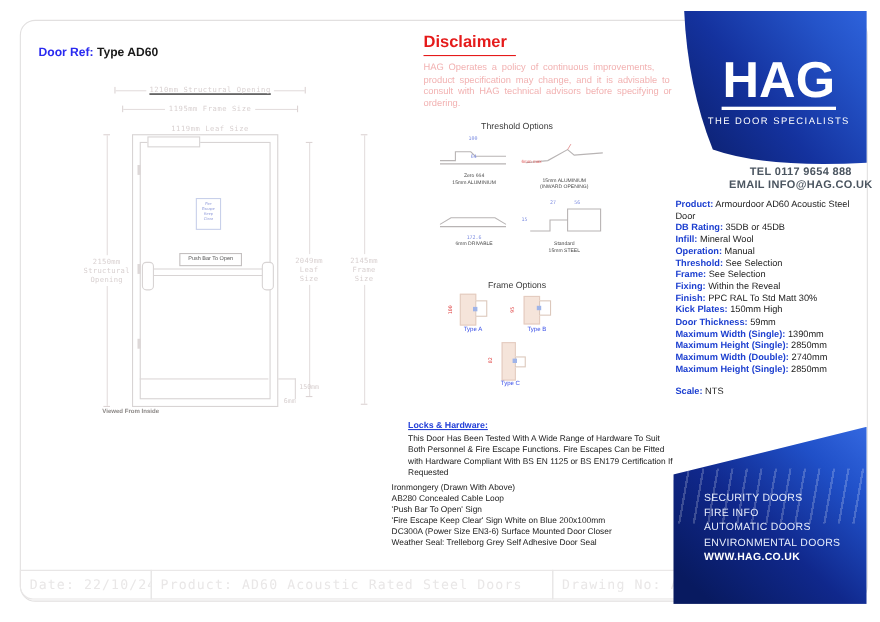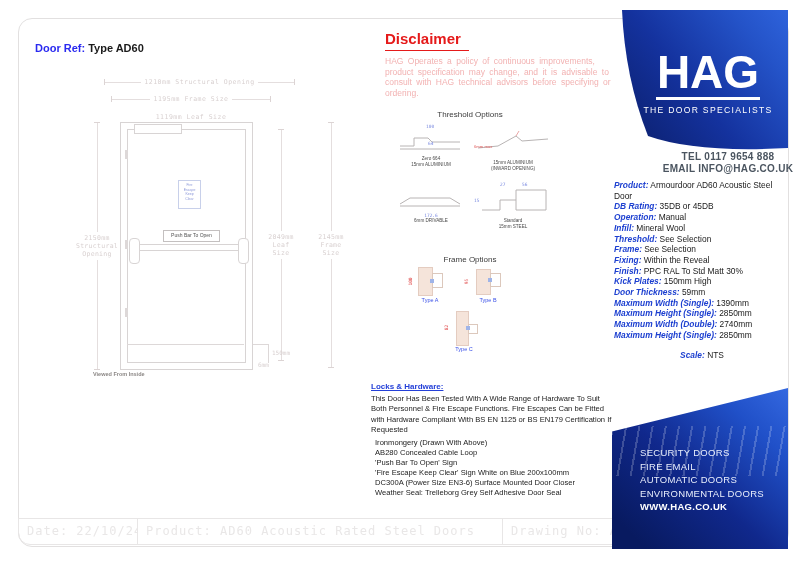--- a/index.html
+++ b/index.html
@@ -56,23 +56,23 @@
 
   
   .locks-title{font-size:8px;font-weight:bold;color:#2440d8;text-decoration:underline;}
   .locks-par{width:244px;font-size:7.6px;line-height:10.3px;color:#222;}
   .locks-list{font-size:7.6px;line-height:9.9px;color:#222;}
 
   
   .contact{left:640px;top:151px;width:176px;text-align:center;font-size:10px;font-weight:bold;
            color:#4b5560;line-height:12px;letter-spacing:.3px;}
   .specs{left:614px;top:180px;width:176px;font-size:8.4px;line-height:10.7px;}
-  .specs .lbl{color:#1c3fd0;font-weight:bold;font-style:italic;}
+  .specs .lbl{color:#1c3fd0;font-weight:bold;}
   .specs .val{color:#1a1a1a;}
-  .scale-row{margin-top:9px;text-align:center;}
+  .scale-row{margin-top:9px;}
 
   .bottom-block{left:612px;top:388px;width:176px;height:161px;
       clip-path:polygon(0 27%,100% 0,100% 100%,0 100%);
       background:linear-gradient(to top right,#081a60 10%,#10288c 45%,#2050c8 78%,#3468e0 100%);}
   .streaks{left:0;top:38px;width:176px;height:50px;opacity:.22;
       background:repeating-linear-gradient(100deg,rgba(255,255,255,.9) 0 2px,transparent 2px 13px);}
   .services{left:28px;top:58px;font-size:9.5px;line-height:13.5px;color:#e8eefc;letter-spacing:.3px;}
   .website{font-weight:bold;color:#ffffff;}
 
   
@@ -87,21 +87,21 @@
 
   <div class="abs sheet-border"></div>
 
   <div class="abs door-ref">
     <span class="lbl">Door Ref:</span>
     <span class="val">Type AD60</span>
   </div>
 
   <div>
 
-    <div class="abs hdim" style="left:104px;top:78px;width:191px;">
+    <div class="abs hdim" style="left:104px;top:78px;width:174px;text-decoration:underline;">
       <span class="t"></span>
         <span class="l"></span>
       <span class="lab">1210mm Structural Opening</span>
       <span class="l"></span>
         <span class="t"></span>
     </div>
     <div class="abs hdim" style="left:111px;top:95px;width:160px;">
       <span class="t"></span>
         <span class="l"></span>
       <span class="lab">1195mm Frame Size</span>
@@ -246,21 +246,21 @@
       <div class="abs tan" style="left:10px;top:0;width:11px;height:33px;"></div>
       <div class="abs fr-outline" style="left:22px;top:13px;width:8px;height:8px;"></div>
       <div class="abs fr-blue" style="left:20px;top:15px;width:4px;height:4px;"></div>
       <div class="abs fr-label" style="left:0;top:35px;width:36px;">Type C</div>
     </div>
   </div>
 
   <div>
     <div class="abs locks-title" style="left:371px;top:382px;">Locks &amp; Hardware:</div>
     <div class="abs locks-par" style="left:371px;top:394px;">This Door Has Been Tested With A Wide Range of Hardware To Suit Both Personnel &amp; Fire Escape Functions. Fire Escapes Can be Fitted with Hardware Compliant With BS EN 1125 or BS EN179 Certification If Requested</div>
-    <div class="abs locks-list" style="left:375px;top:438px;">
+    <div class="abs locks-list" style="left:356px;top:438px;">
       <div>Ironmongery (Drawn With Above)</div>
       <div>AB280 Concealed Cable Loop</div>
       <div>'Push Bar To Open' Sign</div>
       <div>'Fire Escape Keep Clear' Sign White on Blue 200x100mm</div>
       <div>DC300A (Power Size EN3-6) Surface Mounted Door Closer</div>
       <div>Weather Seal: Trelleborg Grey Self Adhesive Door Seal</div>
     </div>
   </div>
 
   <div>
@@ -287,40 +287,40 @@
     </svg>
 
     <div class="abs contact">
       <div>TEL 0117 9654 888</div>
       <div>EMAIL INFO@HAG.CO.UK</div>
     </div>
 
     <div class="abs specs">
       <div><span class="lbl">Product:</span> <span class="val">Armourdoor AD60 Acoustic Steel Door</span></div>
       <div><span class="lbl">DB Rating:</span> <span class="val">35DB or 45DB</span></div>
+      <div><span class="lbl">Infill:</span> <span class="val">Mineral Wool</span></div>
       <div><span class="lbl">Operation:</span> <span class="val">Manual</span></div>
-      <div><span class="lbl">Infill:</span> <span class="val">Mineral Wool</span></div>
       <div><span class="lbl">Threshold:</span> <span class="val">See Selection</span></div>
       <div><span class="lbl">Frame:</span> <span class="val">See Selection</span></div>
       <div><span class="lbl">Fixing:</span> <span class="val">Within the Reveal</span></div>
       <div><span class="lbl">Finish:</span> <span class="val">PPC RAL To Std Matt 30%</span></div>
       <div><span class="lbl">Kick Plates:</span> <span class="val">150mm High</span></div>
       <div><span class="lbl">Door Thickness:</span> <span class="val">59mm</span></div>
       <div><span class="lbl">Maximum Width (Single):</span> <span class="val">1390mm</span></div>
       <div><span class="lbl">Maximum Height (Single):</span> <span class="val">2850mm</span></div>
       <div><span class="lbl">Maximum Width (Double):</span> <span class="val">2740mm</span></div>
       <div><span class="lbl">Maximum Height (Single):</span> <span class="val">2850mm</span></div>
       <div class="scale-row"><span class="lbl">Scale:</span> <span class="val">NTS</span></div>
     </div>
 
     <div class="abs bottom-block">
       <div class="abs streaks"></div>
       <div class="abs services">
         <div>SECURITY DOORS</div>
-        <div>FIRE EMAIL</div>
+        <div>FIRE INFO</div>
         <div>AUTOMATIC DOORS</div>
         <div>ENVIRONMENTAL DOORS</div>
         <div class="website">WWW.HAG.CO.UK</div>
       </div>
     </div>
   </div>
 
 </div>
 
 </body></html>

